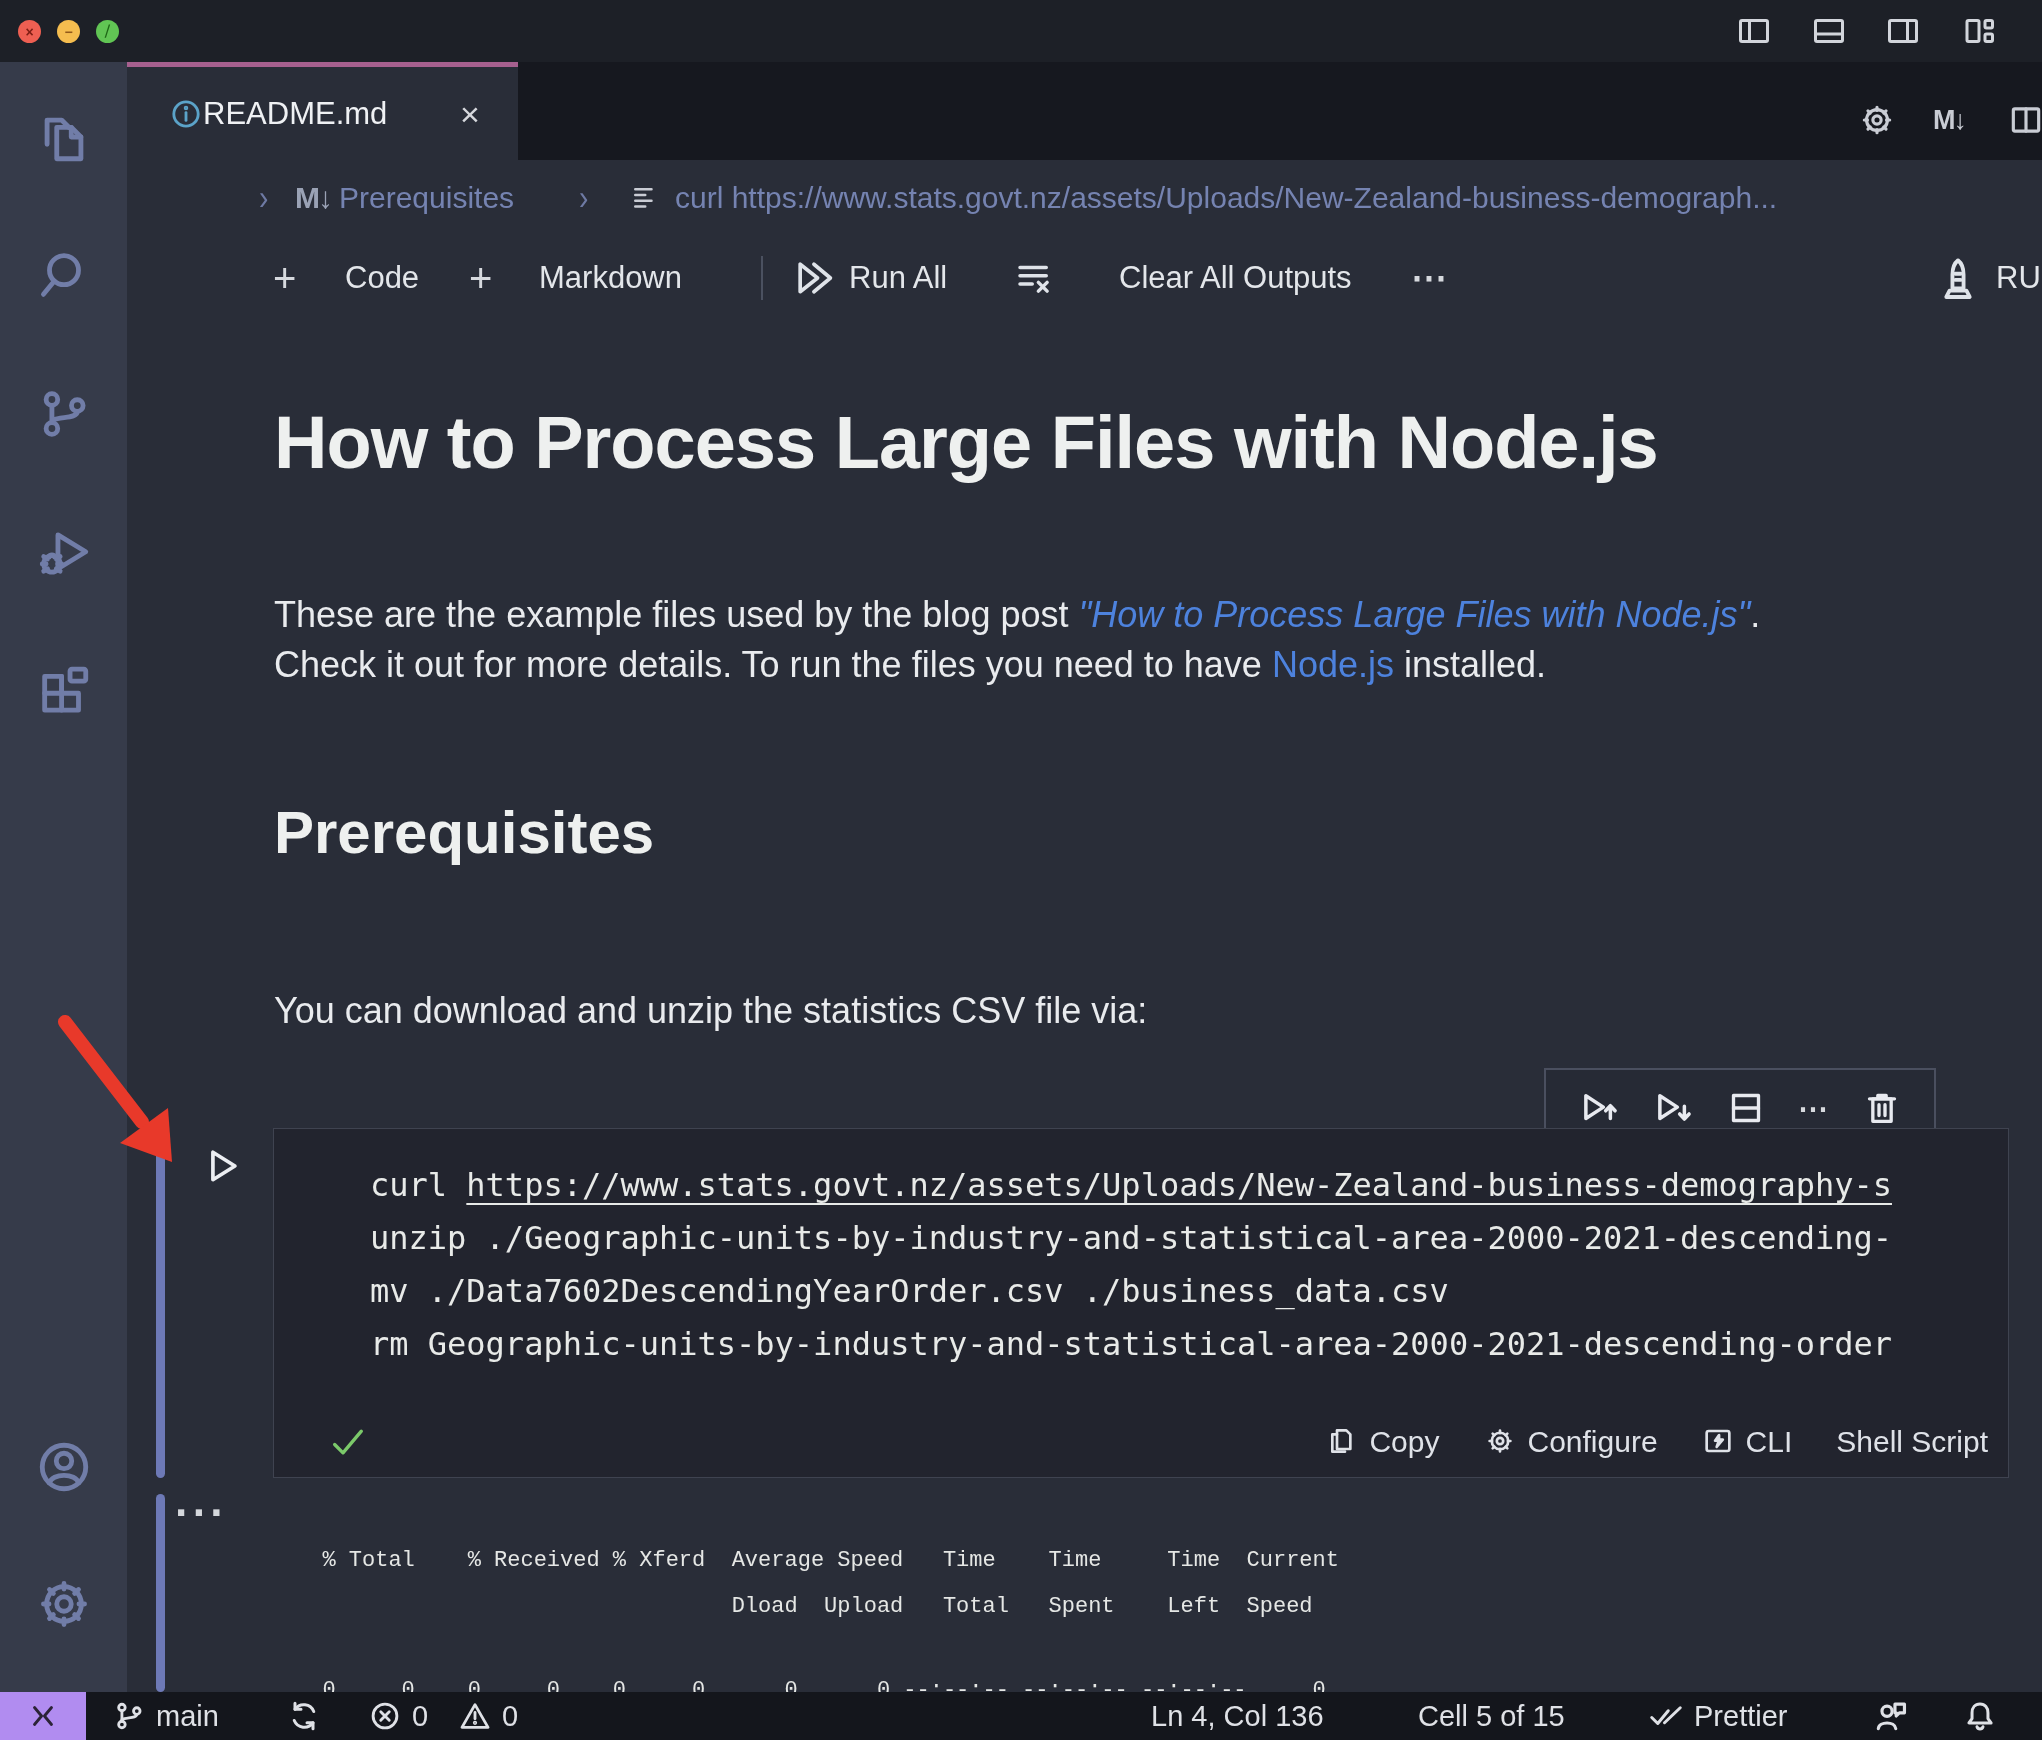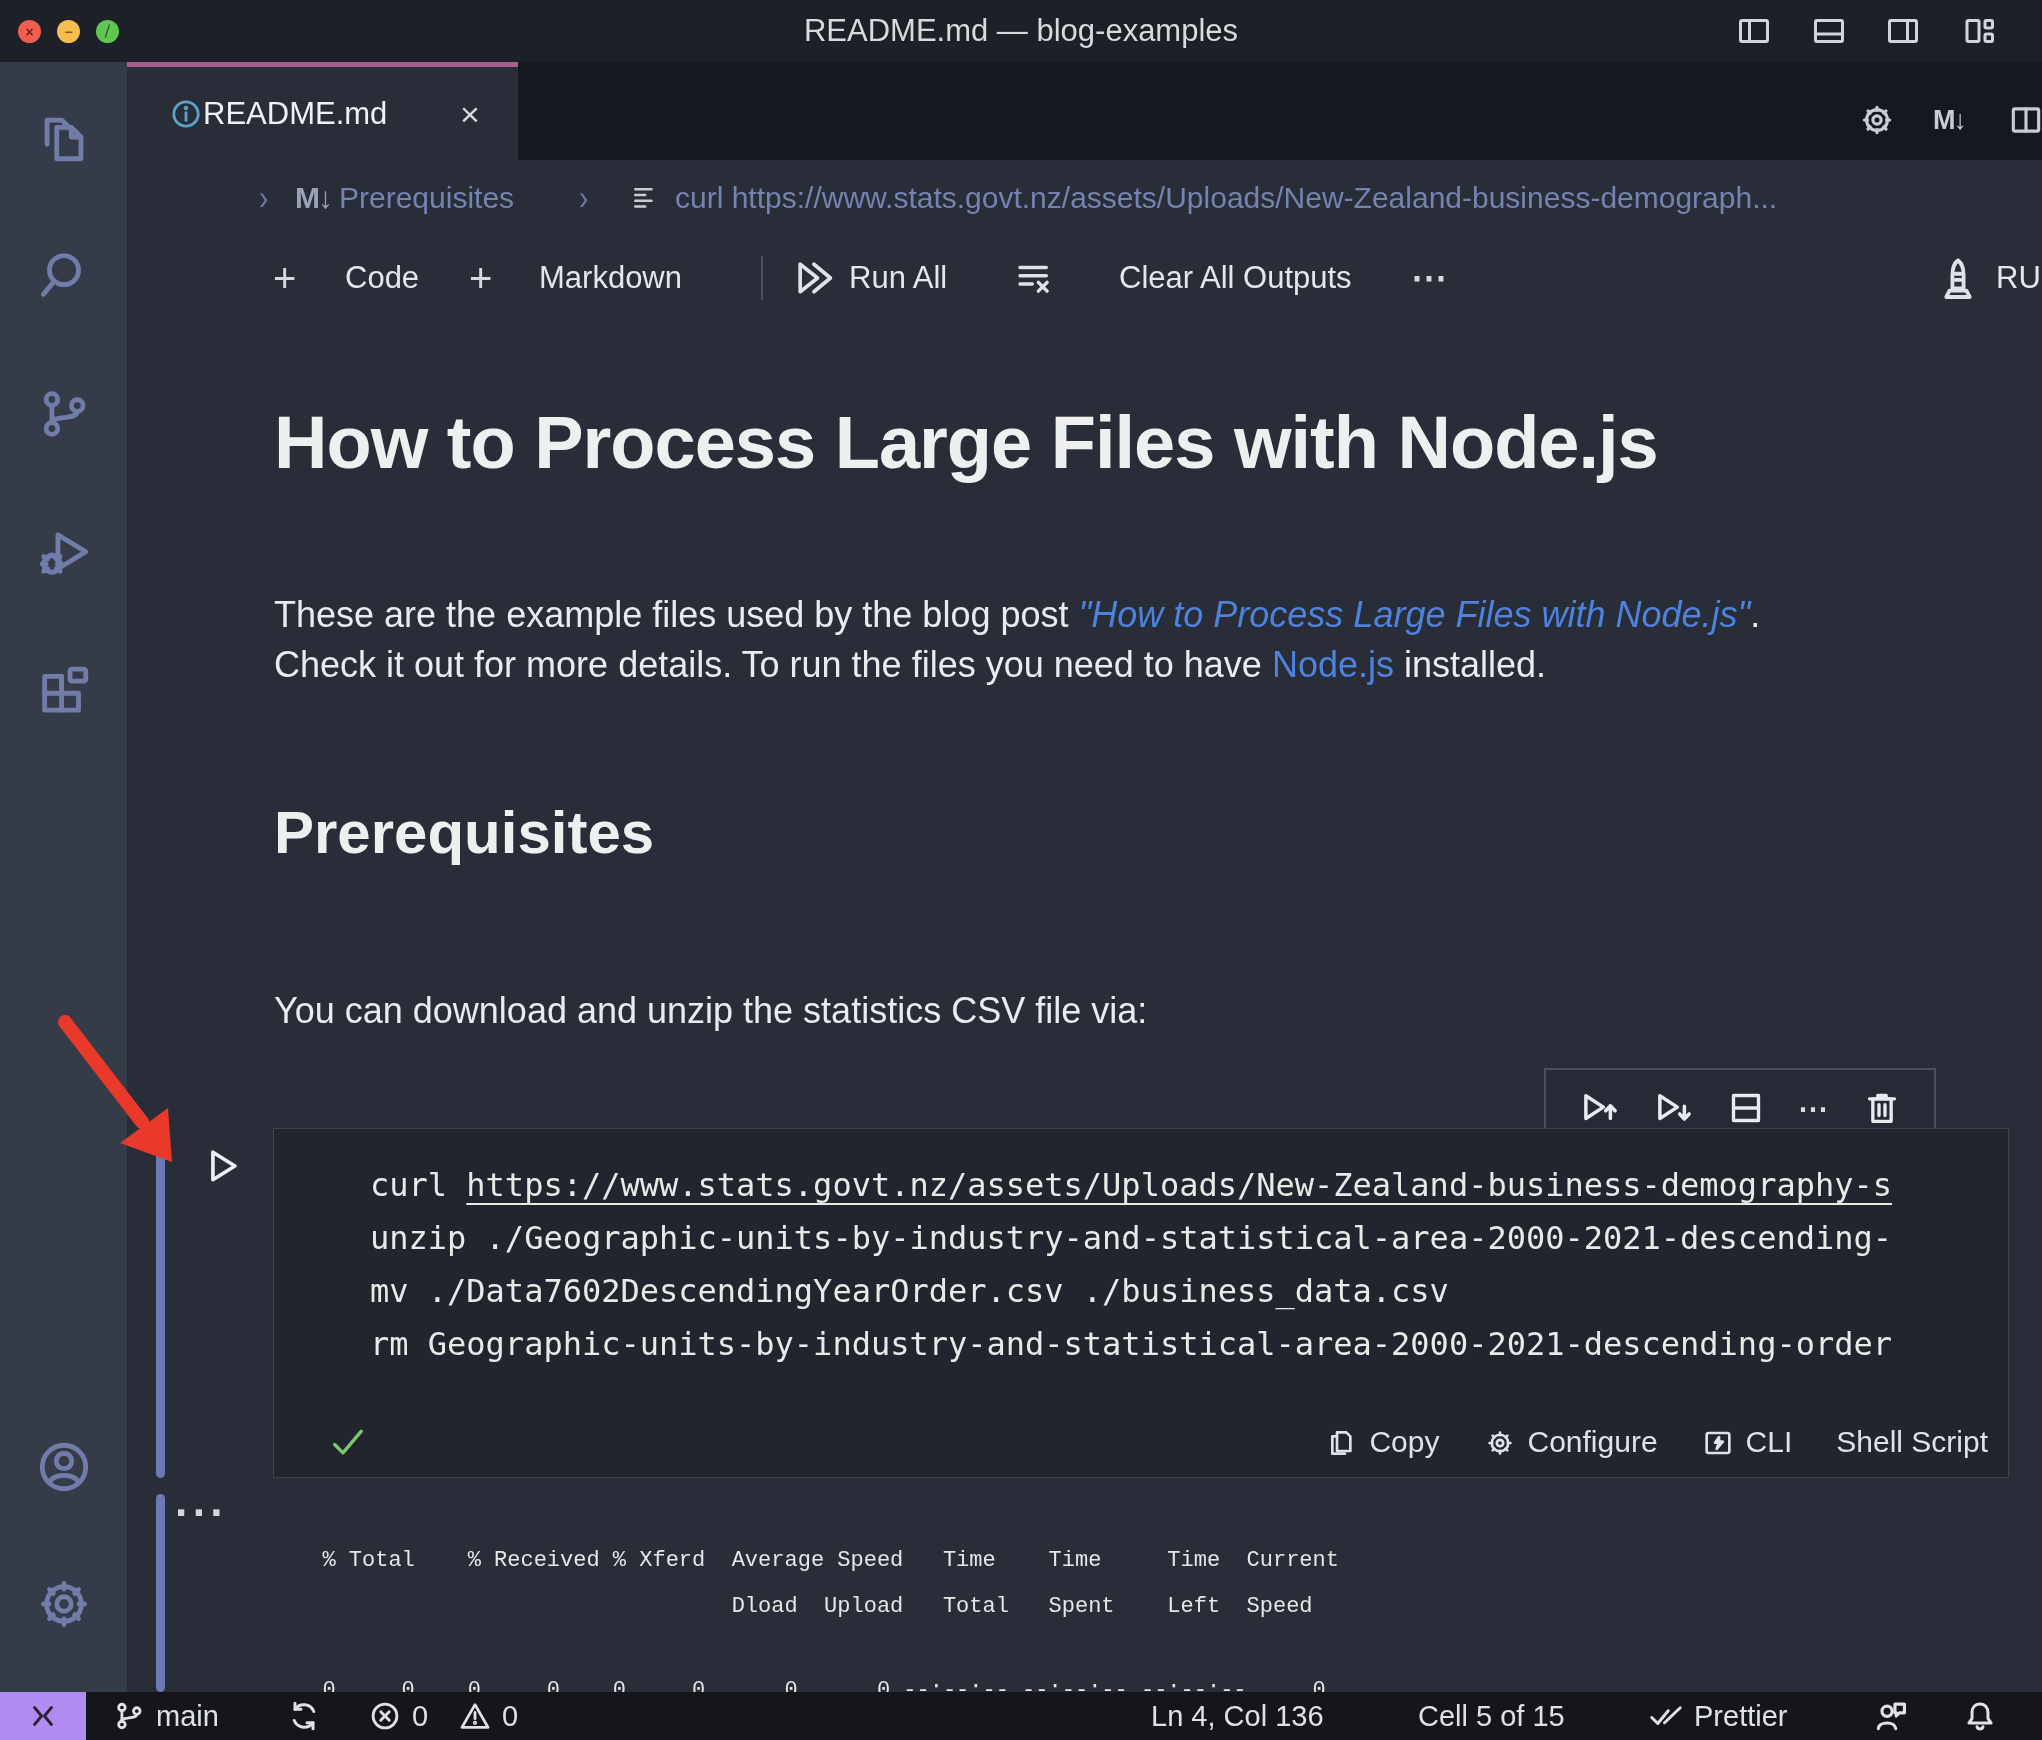--- a/index.html
+++ b/index.html
@@ -63,21 +63,21 @@
   .cell-toolbar { position:absolute; left:1401px; top:748px; width:392px; height:80px; background:#262a35; border:2px solid #4a4f5f; display:flex; align-items:center; justify-content:space-evenly; color:#e8eaf0; }
 
   
   .cell { position:absolute; left:130px; top:808px; width:1736px; height:350px; background:#22242e; border:1px solid #3f4350; }
   .code { position:absolute; left:0; top:30px; right:2px; height:220px; overflow:hidden; padding-left:96px;
           font-family:"DejaVu Sans Mono", monospace; font-size:32px; line-height:53px; color:#e8eae8; white-space:pre; }
   .code .url { text-decoration:underline; text-underline-offset:7px; text-decoration-thickness:2px; }
   .cell-status { position:absolute; left:0; right:0; bottom:0; height:70px; display:flex; align-items:center; }
   .cs-check { margin-left:54px; color:#7bc96a; }
   .cs-right { margin-left:auto; display:flex; align-items:center; gap:44px; padding-right:20px; font-size:30px; color:#dfe2e8; }
-  .cs-item { display:flex; align-items:flex-end; gap:12px; white-space:nowrap; }
+  .cs-item { display:flex; align-items:flex-start; gap:12px; white-space:nowrap; }
 
   .run-btn { position:absolute; left:58px; top:824px; color:#eceef2; }
   .focus-bar { position:absolute; left:13px; width:9px; border-radius:5px; background:#6d79b6; }
   .fb1 { top:822px; height:336px; }
   .fb2 { top:1174px; height:198px; }
   .out-more { position:absolute; left:32px; top:1168px; font-size:44px; font-weight:700; letter-spacing:3px; color:#d4d7dc; }
 
   
   .out { position:absolute; left:153px; top:1218px; font-family:Liberation Mono, monospace; font-size:22px; line-height:46px; color:#e5e7e5; white-space:pre; }
   .out-partial { top:1348px; }
@@ -91,21 +91,20 @@
 </style>
 </head>
 <body>
 
 <div class="app">
 
   <div class="titlebar">
     <div class="tl tl-red">×</div>
     <div class="tl tl-yellow">−</div>
     <div class="tl tl-green">⧸</div>
-    <div class="win-title">README.md — blog-examples</div>
 
     <span class="win-ic" style="left:1754px">
       <svg class="ic" width="36" height="36" viewBox="0 0 24 24">
           <rect x="3" y="5" width="18" height="14" rx="1"></rect>
           <path d="M9 5v14"></path>
         </svg>
       </span>
     <span class="win-ic" style="left:1829px">
       <svg class="ic" width="36" height="36" viewBox="0 0 24 24">
           <rect x="3" y="5" width="18" height="14" rx="1"></rect>

